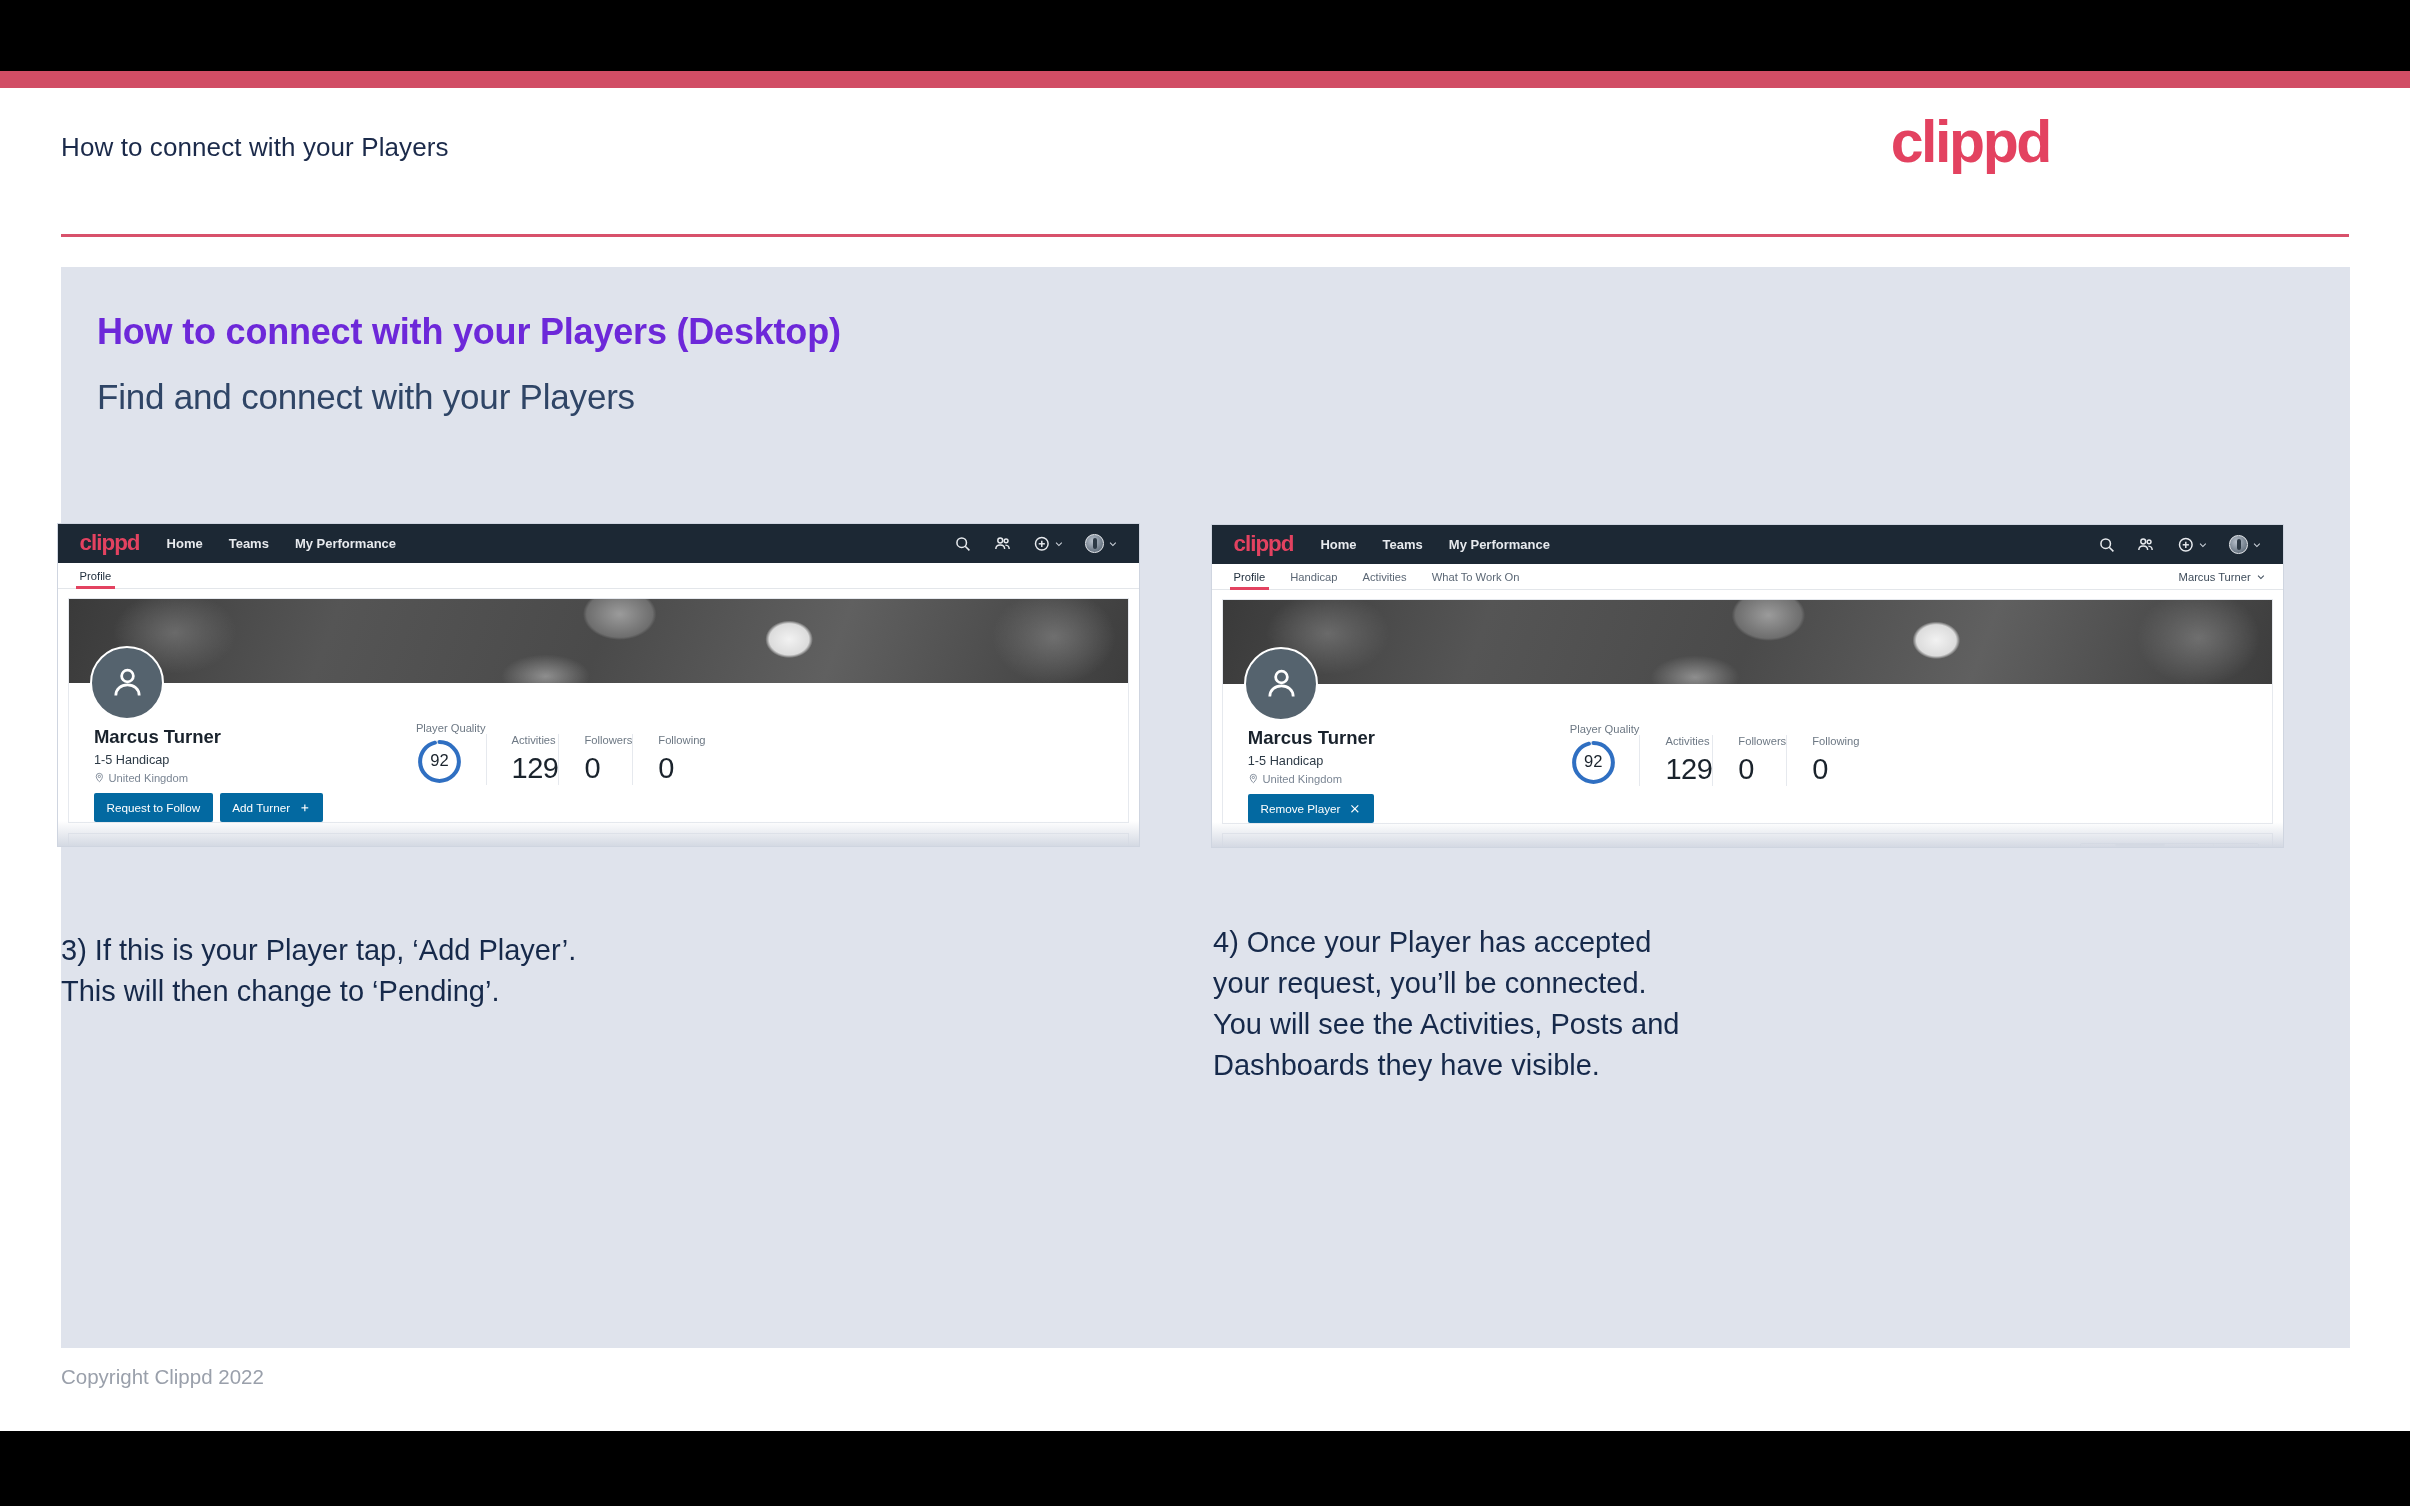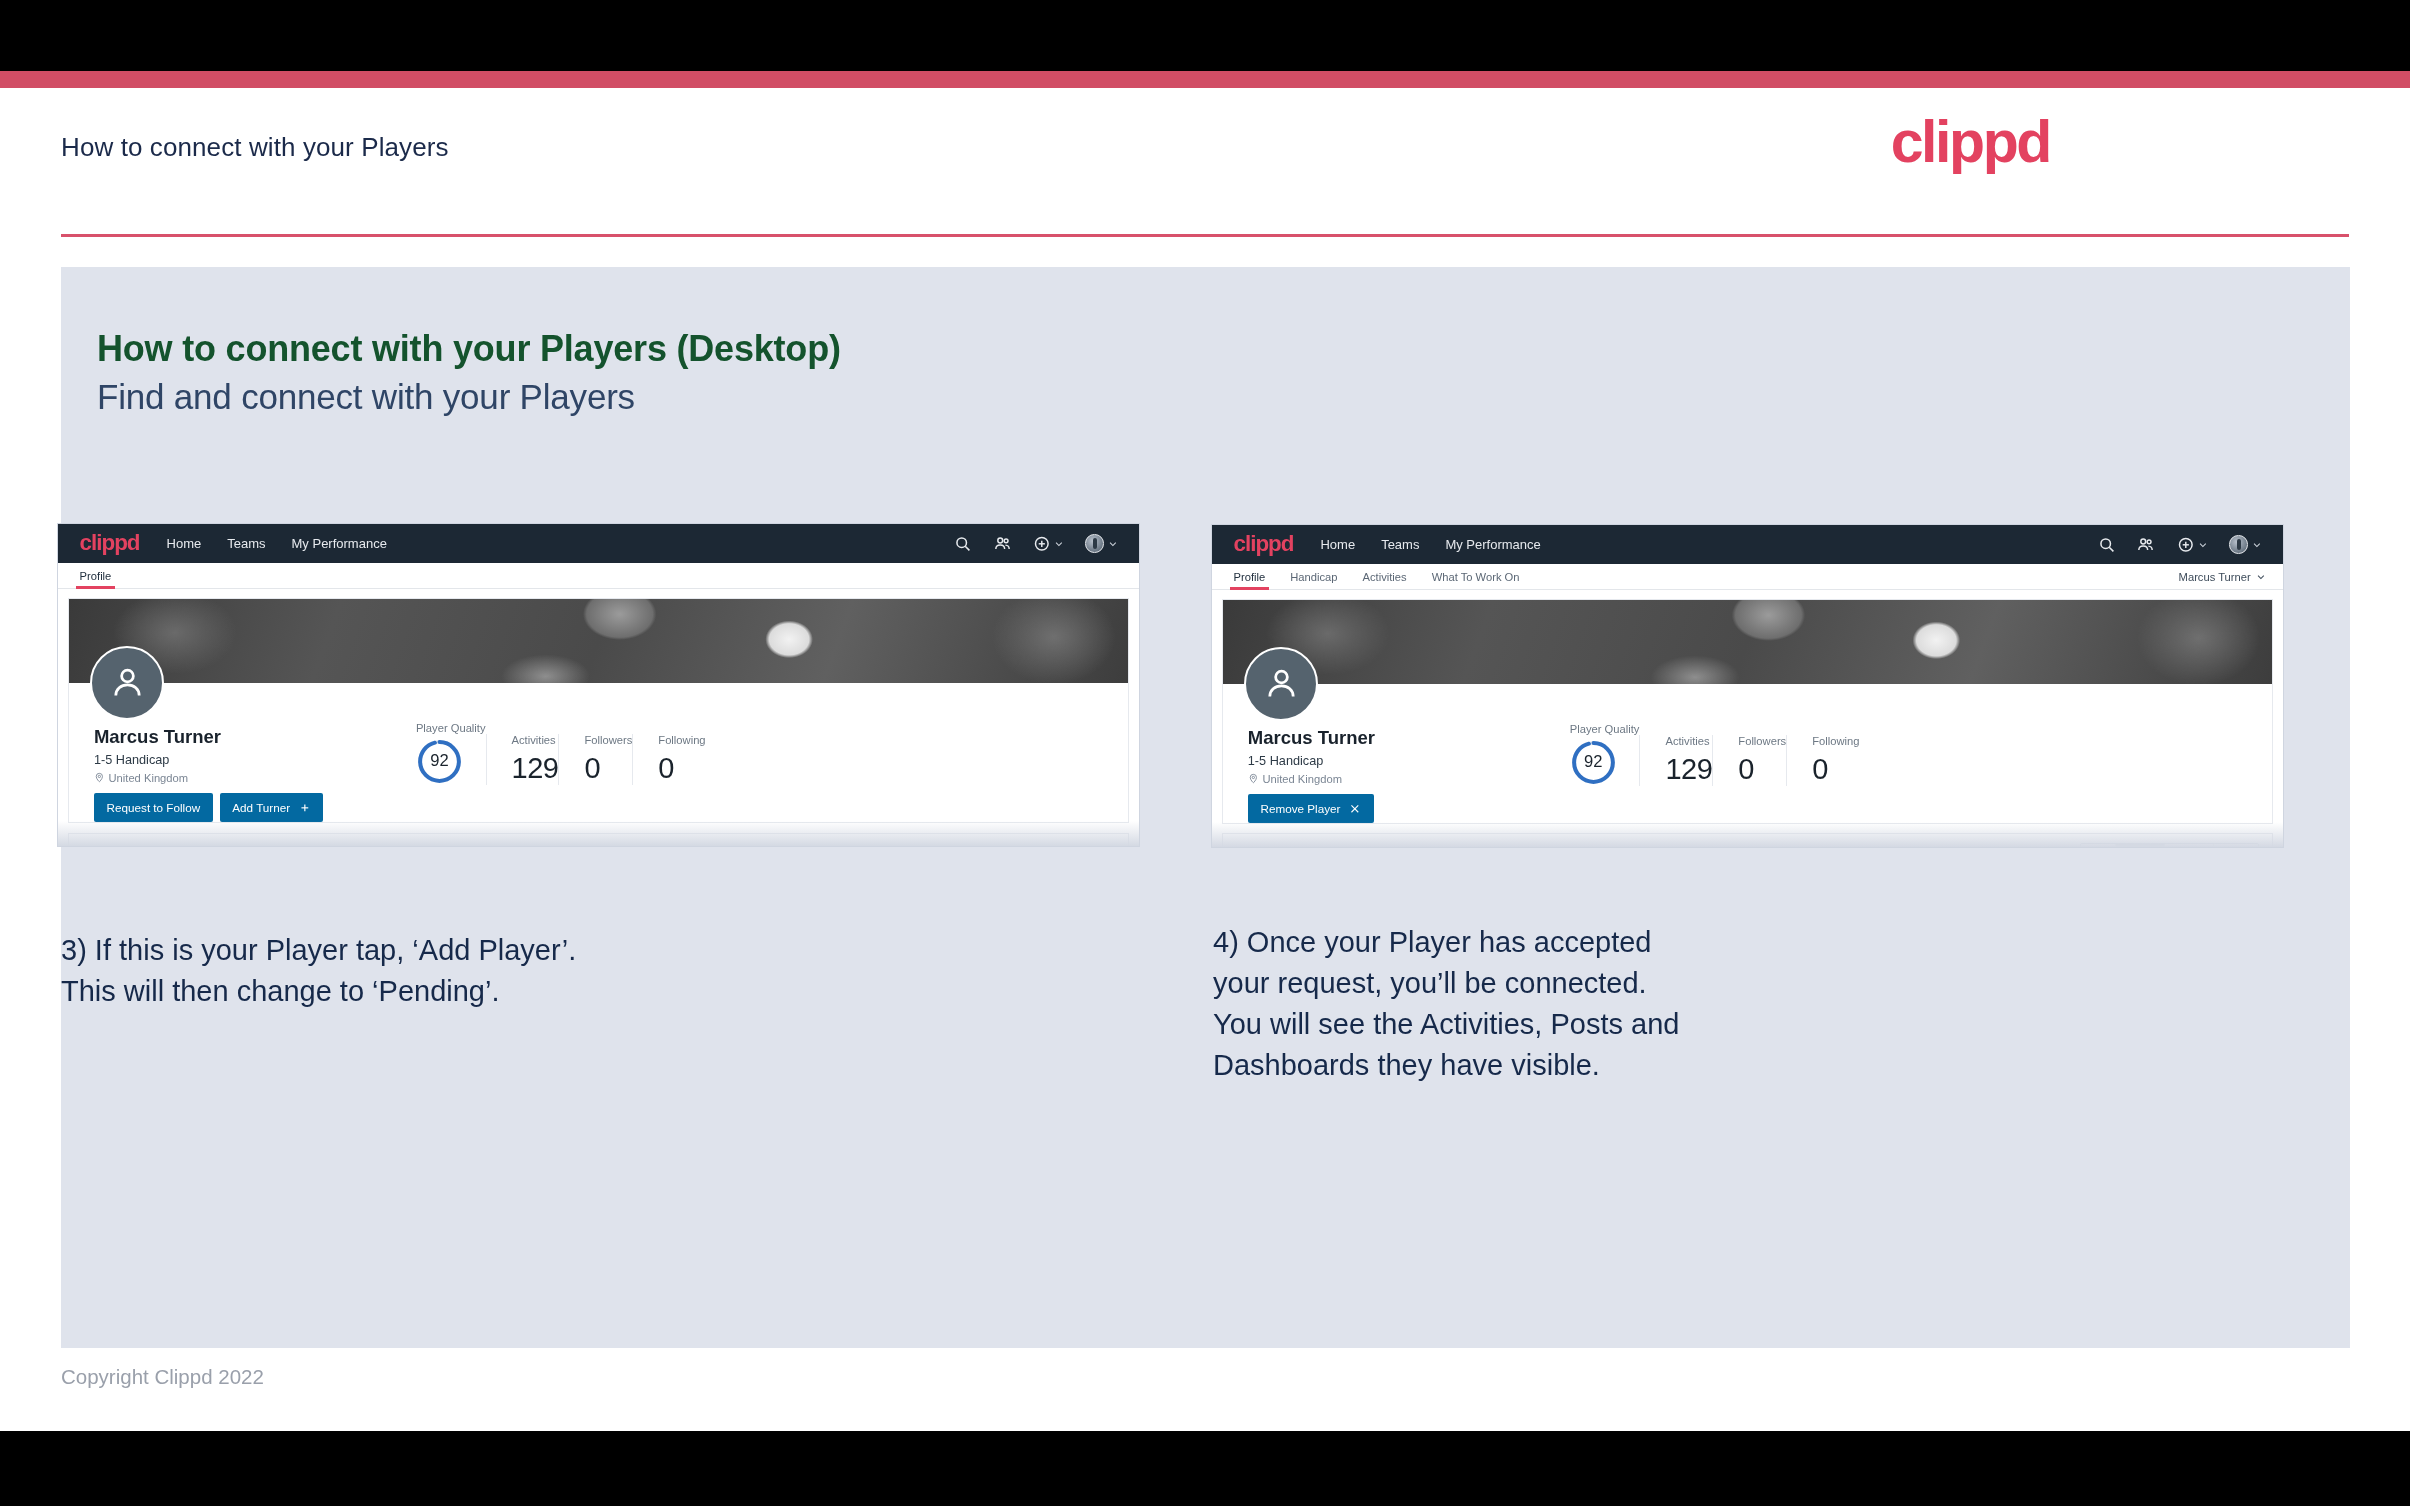--- a/index.html
+++ b/index.html
@@ -30,43 +30,43 @@
   .header-rule {
     position:absolute; left:61px; top:146px; width:2288px; height:2.9px; background:#d8516b;
   }
 
   
   .slide-body {
     position:absolute; left:61px; top:267px; width:2289px; height:1081px;
     background:#dfe3ec;
   }
   .slide-title {
-    position:absolute; left:36px; top:61px;
-    font-size:36px; font-weight:bold; color:#14532d; letter-spacing:-0.2px;
+    position:absolute; left:36px; top:44px;
+    font-size:36px; font-weight:bold; color:#6d28d9; letter-spacing:-0.2px;
   }
   .slide-subtitle {
     position:absolute; left:36px; top:110px;
     font-size:35px; color:#2f4566; letter-spacing:-0.2px;
   }
 
   
   .shot { position:absolute; background:#fff; overflow:hidden; box-shadow:0 0 0 1px #cfd5e0; }
   .shot-left  { left:-2.9px; top:257px; width:1081px; height:322px; }
   .shot-right { left:1151px; top:258px; width:1071px; height:322px; }
 
   
   .app-nav {
     position:relative; width:100%; height:39px; background:#1c2834;
     display:flex; align-items:center; padding-left:21.5px;
   }
   .app-logo {
     color:#e34260; font-weight:bold; font-size:22.4px; letter-spacing:-1px;
     line-height:1; margin-right:27px;
   }
-  .app-nav-links { display:flex; align-items:center; gap:26px; }
+  .app-nav-links { display:flex; align-items:center; gap:26px;font-weight:bold; }
   .app-nav-link { color:#e7eaee; font-size:13px; }
   .app-nav-right { margin-left:auto; display:flex; align-items:center; gap:21.5px; padding-right:21.5px; }
   .nv-ico { width:17.6px; height:17.6px; color:#e7eaee; display:block; }
   .nv-group { display:flex; align-items:center; gap:3.9px; }
   .chev { width:9.8px; height:9.8px; color:#cfd5dd; }
   .nv-avatar {
     width:18.5px; height:18.5px; border-radius:50%;
     background:radial-gradient(circle at 40% 35%,#b9c2cd 0%,#7b8794 55%,#4d5a67 100%);
     border:1.5px solid #e7eaee; position:relative; overflow:hidden;
   }

